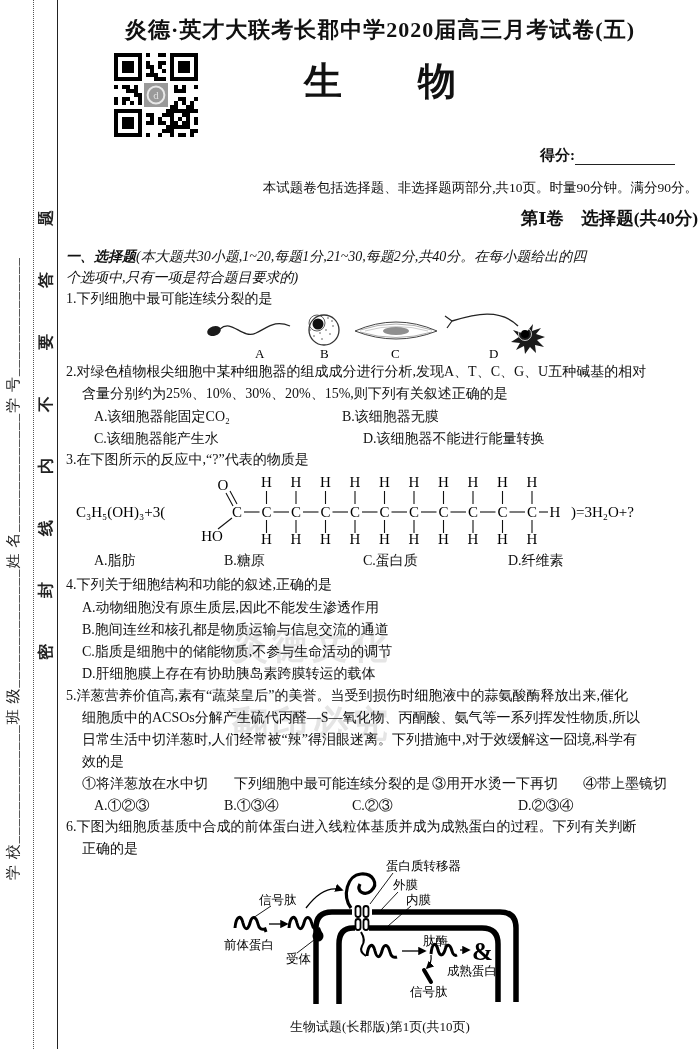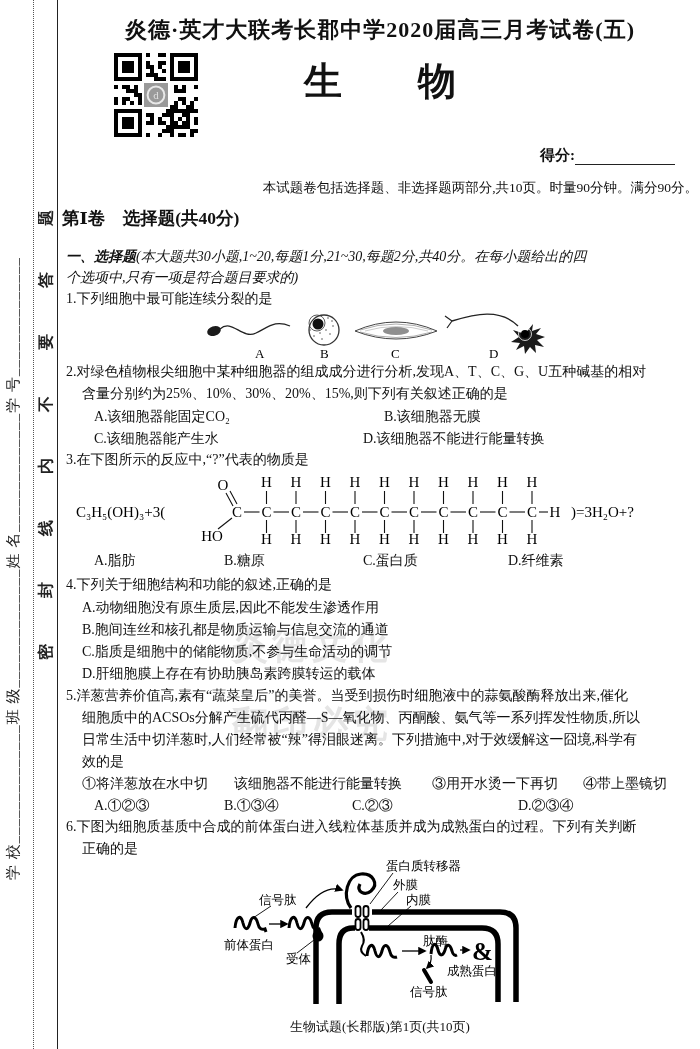--- a/index.html
+++ b/index.html
@@ -12,21 +12,21 @@
   .vtext{position:absolute;transform:rotate(-90deg);transform-origin:top left;
          font-size:15px;color:#222;letter-spacing:1px;}
   .sealtext{position:absolute;transform:rotate(-90deg);transform-origin:top left;
          font-size:16px;color:#222;letter-spacing:46px;font-weight:bold;}
   .header-title{top:15px;left:62px;width:636px;text-align:center;font-size:22px;
          font-weight:900;letter-spacing:1px;}
   .subject{top:56px;left:62px;width:636px;text-align:center;font-size:38px;font-weight:900;}
   .score{top:146px;left:540px;font-size:15px;font-weight:bold;}
   .blank{display:inline-block;width:100px;border-bottom:1.5px solid #222;height:14px;vertical-align:bottom;}
   .info{top:179px;left:62px;width:636px;text-align:right;font-size:13.5px;}
-  .sec-title{top:206px;left:62px;width:636px;text-align:left;font-size:17.5px;font-weight:900;}
+  .sec-title{top:206px;left:62px;width:636px;text-align:right;font-size:17.5px;font-weight:900;}
   .kai{font-style:italic;}
   .tline{font-size:14px;line-height:20px;}
   .footer{top:1018px;left:62px;width:636px;text-align:center;font-size:13px;}
   .wmark{color:rgba(110,110,110,0.18);font-size:36px;font-weight:bold;letter-spacing:4px;}
   svg text{font-family:"Liberation Serif","DejaVu Serif",serif;}
 </style>
 </head>
 <body>
 
 <div id="page">
@@ -211,21 +211,21 @@
     </g>
     <text x="55" y="52" font-size="13">A</text>
     <text x="120" y="52" font-size="13">B</text>
     <text x="191" y="52" font-size="13">C</text>
     <text x="289" y="52" font-size="13">D</text>
   </svg>
 
   <div class="abs tline" style="left:66px;top:362px;">2.对绿色植物根尖细胞中某种细胞器的组成成分进行分析,发现A、T、C、G、U五种碱基的相对</div>
   <div class="abs tline" style="left:82px;top:384px;">含量分别约为25%、10%、30%、20%、15%,则下列有关叙述正确的是</div>
   <div class="abs tline" style="left:94px;top:407px;">A.该细胞器能固定CO₂</div>
-  <div class="abs tline" style="left:384px;top:407px;">B.该细胞器无膜</div>
+  <div class="abs tline" style="left:342px;top:407px;">B.该细胞器无膜</div>
   <div class="abs tline" style="left:94px;top:429px;">C.该细胞器能产生水</div>
   <div class="abs tline" style="left:363px;top:429px;">D.该细胞器不能进行能量转换</div>
 
   <div class="abs tline" style="left:66px;top:450px;">3.在下图所示的反应中,“?”代表的物质是</div>
 
   <svg class="abs" style="left:66px;top:468px;" width="600" height="80">
     <text x="10" y="49" font-size="15">C₃H₅(OH)₃+3(</text>
     <text x="157" y="22" font-size="15" text-anchor="middle">O</text>
     <path d="M160,25 L167,38 M164,23 L171,36" stroke="#111" stroke-width="1.1"></path>
     <text x="146" y="73" font-size="15" text-anchor="middle">HO</text>
@@ -307,21 +307,21 @@
   <div class="abs tline" style="left:82px;top:598px;">A.动物细胞没有原生质层,因此不能发生渗透作用</div>
   <div class="abs tline" style="left:82px;top:620px;">B.胞间连丝和核孔都是物质运输与信息交流的通道</div>
   <div class="abs tline" style="left:82px;top:642px;">C.脂质是细胞中的储能物质,不参与生命活动的调节</div>
   <div class="abs tline" style="left:82px;top:664px;">D.肝细胞膜上存在有协助胰岛素跨膜转运的载体</div>
 
   <div class="abs tline" style="left:66px;top:686px;">5.洋葱营养价值高,素有“蔬菜皇后”的美誉。当受到损伤时细胞液中的蒜氨酸酶释放出来,催化</div>
   <div class="abs tline" style="left:82px;top:708px;">细胞质中的ACSOs分解产生硫代丙醛—S—氧化物、丙酮酸、氨气等一系列挥发性物质,所以</div>
   <div class="abs tline" style="left:82px;top:730px;">日常生活中切洋葱时,人们经常被“辣”得泪眼迷离。下列措施中,对于效缓解这一囧境,科学有</div>
   <div class="abs tline" style="left:82px;top:752px;">效的是</div>
   <div class="abs tline" style="left:82px;top:774px;">①将洋葱放在水中切</div>
-  <div class="abs tline" style="left:234px;top:774px;">该细胞器不能进行能量转换</div>
+  <div class="abs tline" style="left:234px;top:774px;">下列细胞中最可能连续分裂的是</div>
   <div class="abs tline" style="left:432px;top:774px;">③用开水烫一下再切</div>
   <div class="abs tline" style="left:583px;top:774px;">④带上墨镜切</div>
   <div class="abs tline" style="left:94px;top:796px;">A.①②③</div>
   <div class="abs tline" style="left:224px;top:796px;">B.①③④</div>
   <div class="abs tline" style="left:352px;top:796px;">C.②③</div>
   <div class="abs tline" style="left:518px;top:796px;">D.②③④</div>
 
   <div class="abs tline" style="left:66px;top:817px;">6.下图为细胞质基质中合成的前体蛋白进入线粒体基质并成为成熟蛋白的过程。下列有关判断</div>
   <div class="abs tline" style="left:82px;top:839px;">正确的是</div>
 

